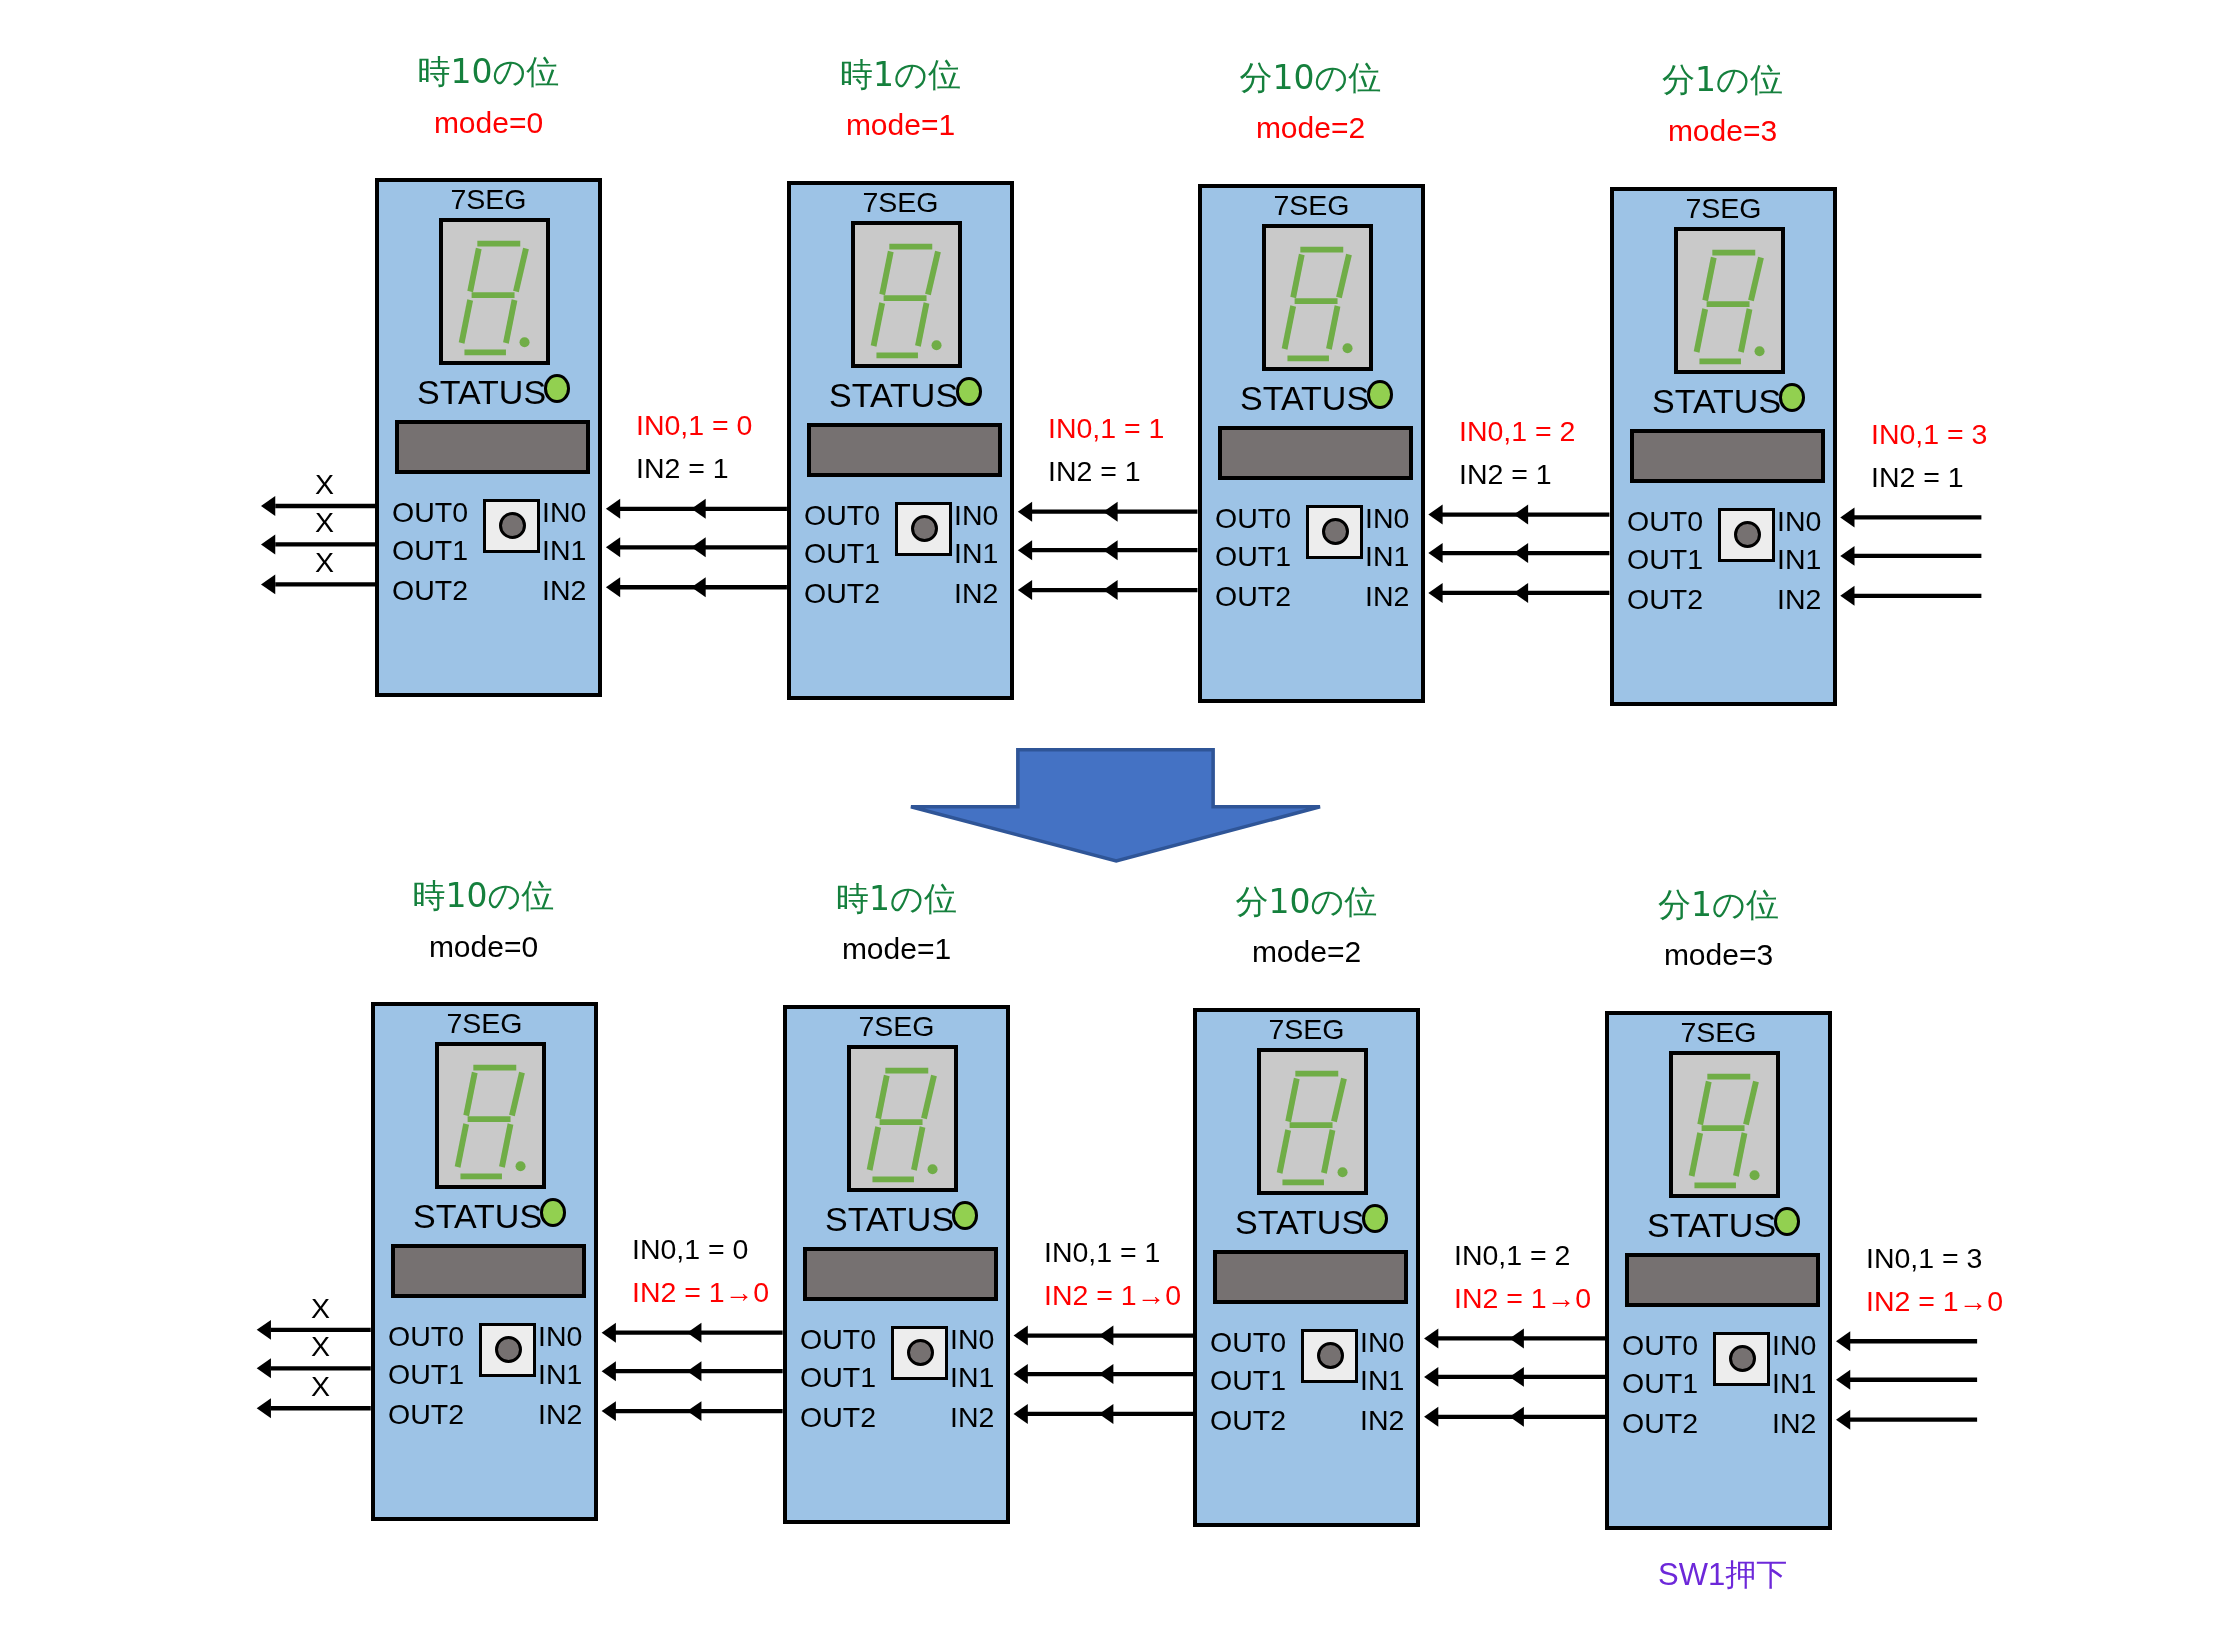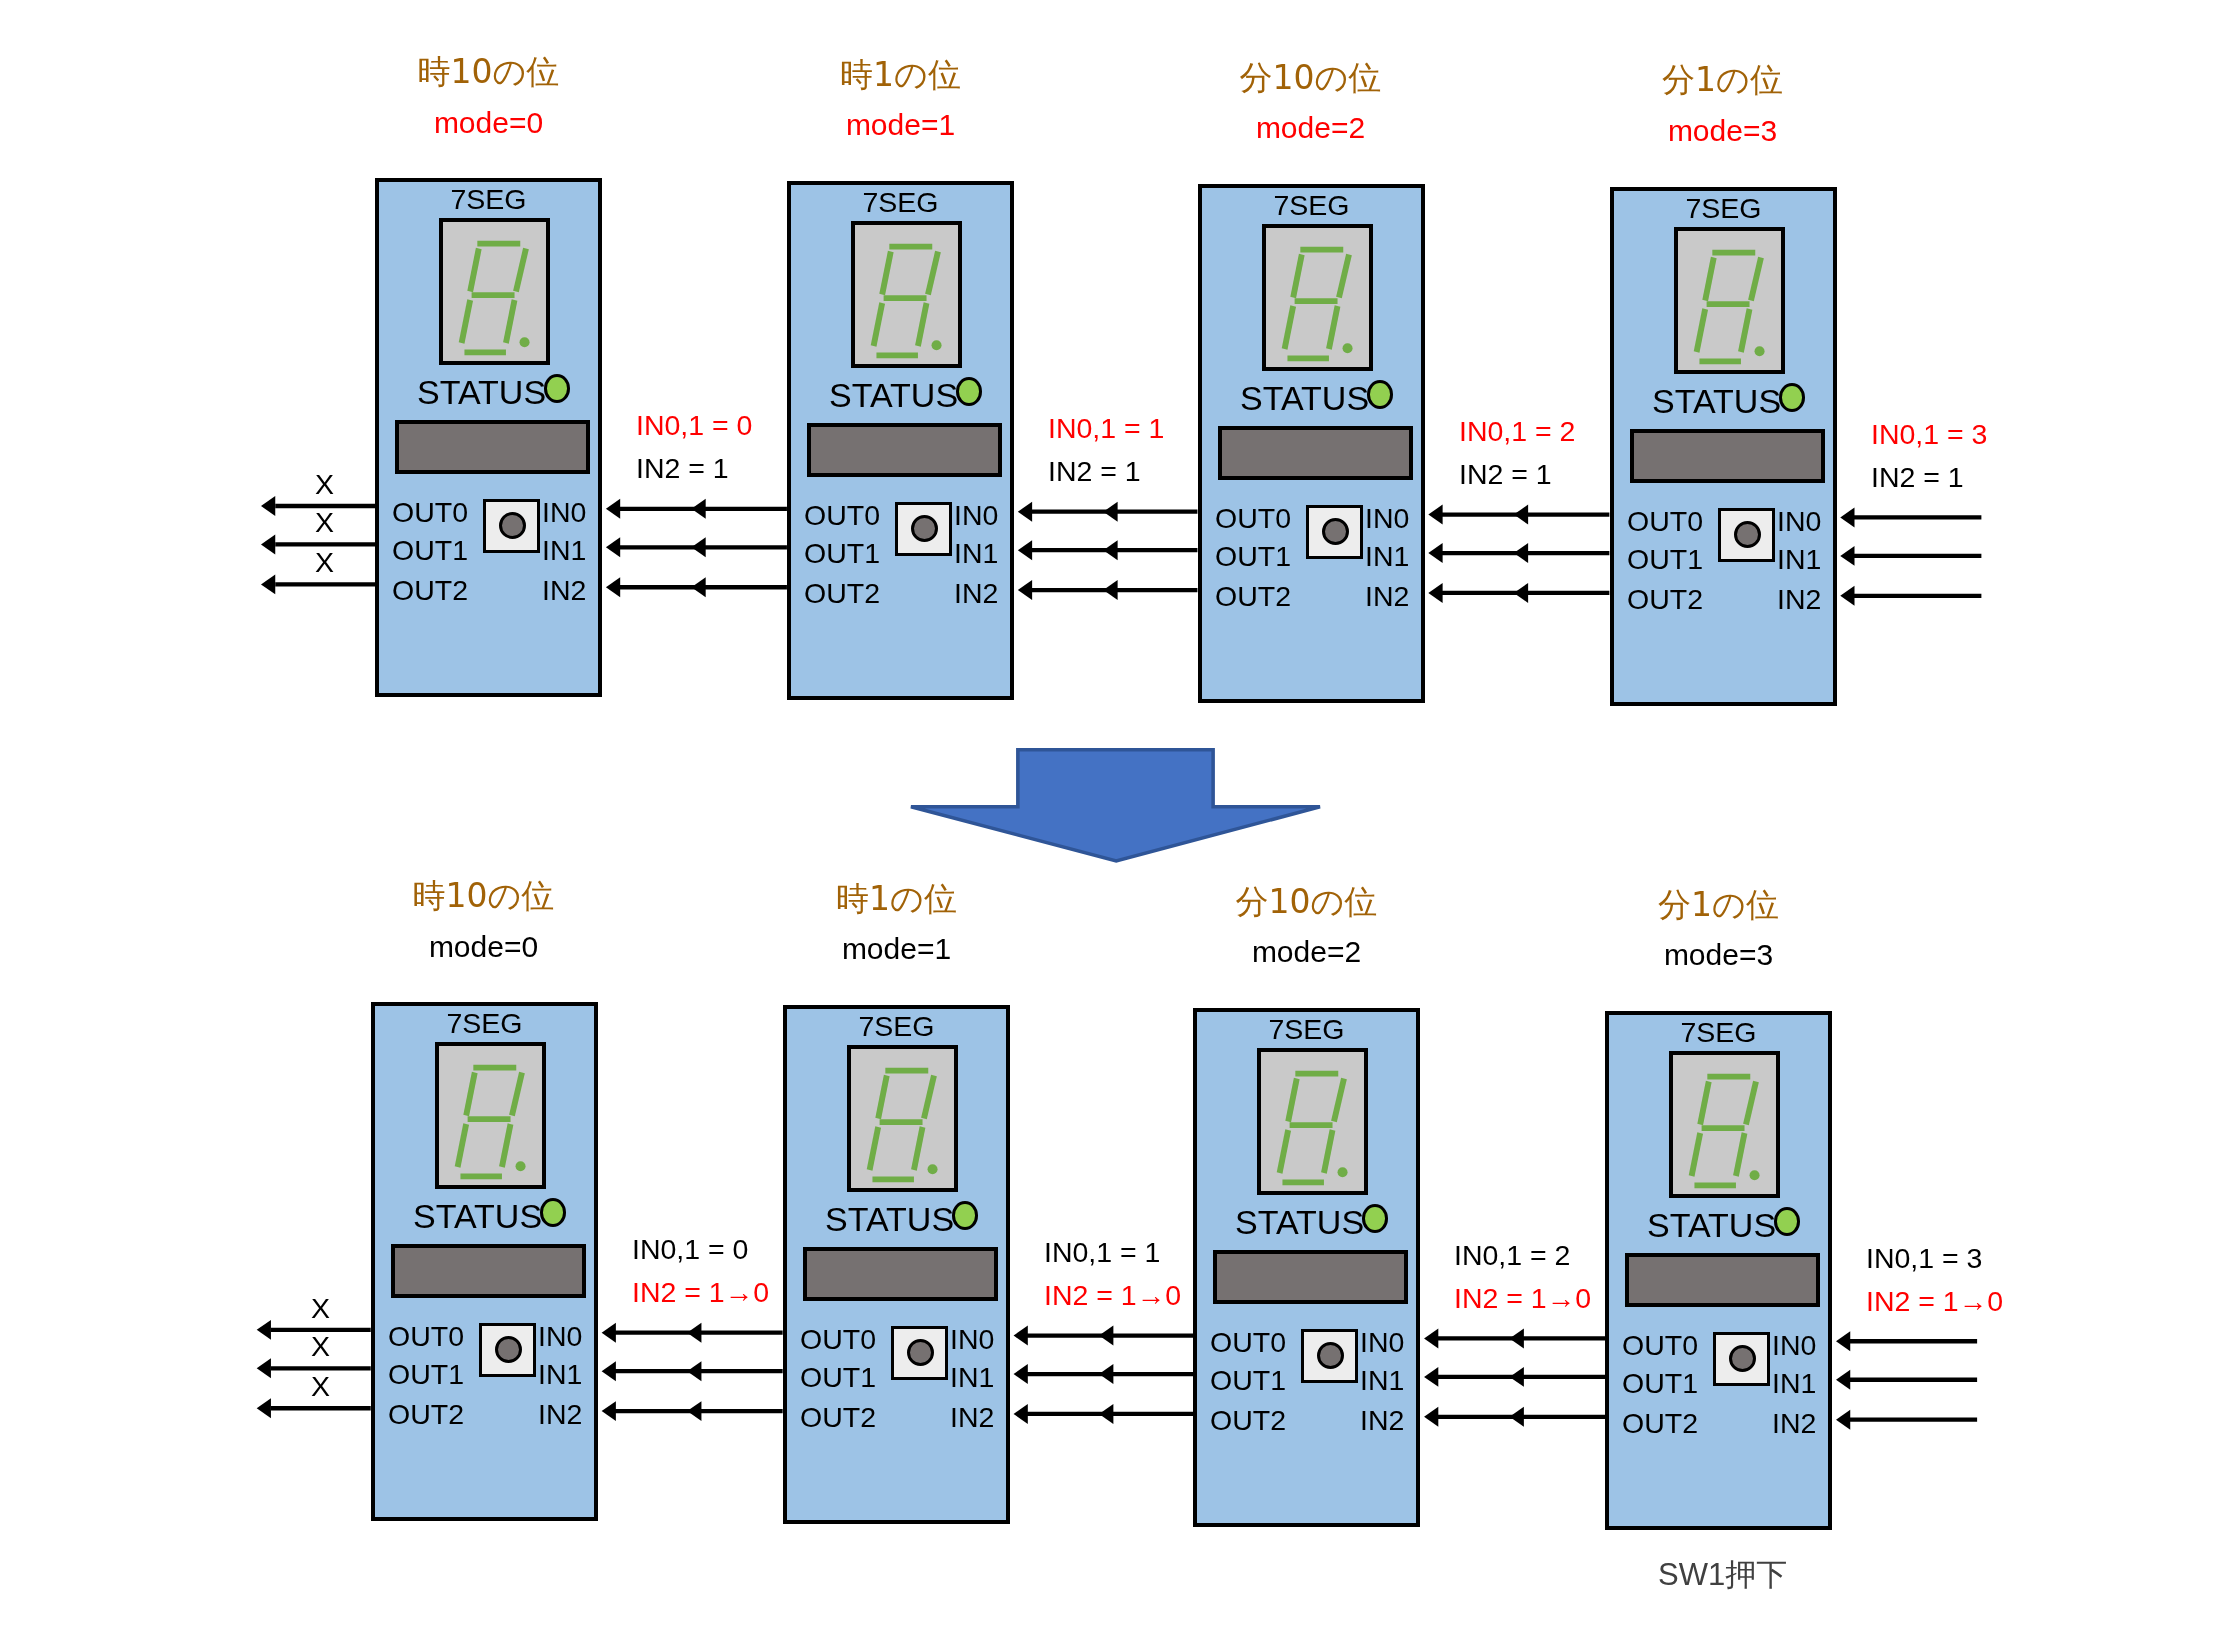--- a/index.html
+++ b/index.html
@@ -1,17 +1,17 @@
 <!DOCTYPE html>
 <html style="font-size:11.4px"><head>
 <meta charset="utf-8">
 <style>
   html,body{margin:0;padding:0;background:#fff;}
   body{width:2216px;height:1647px;position:relative;overflow:hidden;font-family:"Liberation Sans","DejaVu Sans",sans-serif;}
-  .title{position:absolute;font-size:33px;color:#a16207;text-align:center;width:285px;font-family:"DejaVu Sans",sans-serif;}
+  .title{position:absolute;font-size:33px;color:#15803d;text-align:center;width:285px;font-family:"DejaVu Sans",sans-serif;}
   .mode{position:absolute;font-size:30px;text-align:center;width:285px;}
   .module{position:absolute;width:227px;height:519px;background:#9dc3e6;border:4.3px solid #000;box-sizing:border-box;}
   .seglabel{position:absolute;top:1.4px;left:0;width:100%;text-align:center;font-size:28.5px;}
   .segbox{position:absolute;left:60px;top:36px;width:111px;height:147px;background:#c9c9c9;border:4.3px solid #000;box-sizing:border-box;}
   .segbox svg{position:absolute;left:0;top:0;width:100%;height:100%;}
   .status{position:absolute;top:191px;left:38px;font-size:34px;}
   .led{position:absolute;top:192px;left:165px;width:26px;height:28.5px;border-radius:50%;background:#92d050;border:3.6px solid #000;box-sizing:border-box;}
   .lcd{position:absolute;top:238px;left:15.7px;width:195px;height:54px;background:#767171;border:4.3px solid #000;box-sizing:border-box;}
   .pin{position:absolute;font-size:28.5px;}
   .sw{position:absolute;left:104px;top:317px;width:57px;height:54px;background:#ededed;border:3.6px solid #000;box-sizing:border-box;}
@@ -270,21 +270,21 @@
       </div>
       <div class="pin" style="left: 13px; top: 314px;">OUT0</div>
       <div class="pin" style="left: 13px; top: 352px;">OUT1</div>
       <div class="pin" style="left: 13px; top: 392px;">OUT2</div>
       <div class="pin" style="left: 163px; top: 314px;">IN0</div>
       <div class="pin" style="left: 163px; top: 352px;">IN1</div>
       <div class="pin" style="left: 163px; top: 392px;">IN2</div>
     </div>
     <div class="sig" style="left: 1866px; top: 1242px; color: rgb(0, 0, 0);">IN0,1 = 3</div>
     <div class="sig" style="left: 1866px; top: 1285px; color: rgb(255, 0, 0);">IN2 = 1→0</div>
-    <div class="sig" style="left: 1658px; top: 1554px; color: #404040; font-size: 31px;">SW1押下</div>
+    <div class="sig" style="left: 1658px; top: 1554px; color: #6d28d9; font-size: 31px;">SW1押下</div>
   </div>
 
 <svg class="wires" id="wires" width="2216" height="1647" viewBox="0 0 3109 2311">
     <line x1="866" y1="714" x2="1104" y2="714" stroke="#000" stroke-width="6"></line>
     <polygon points="850,714 870,700 870,728" fill="#000"></polygon>
     <polygon points="970,714 990,700 990,728" fill="#000"></polygon>
     <line x1="866" y1="768" x2="1104" y2="768" stroke="#000" stroke-width="6"></line>
     <polygon points="850,768 870,754 870,782" fill="#000"></polygon>
     <polygon points="970,768 990,754 990,782" fill="#000"></polygon>
     <line x1="866" y1="824" x2="1104" y2="824" stroke="#000" stroke-width="6"></line>

